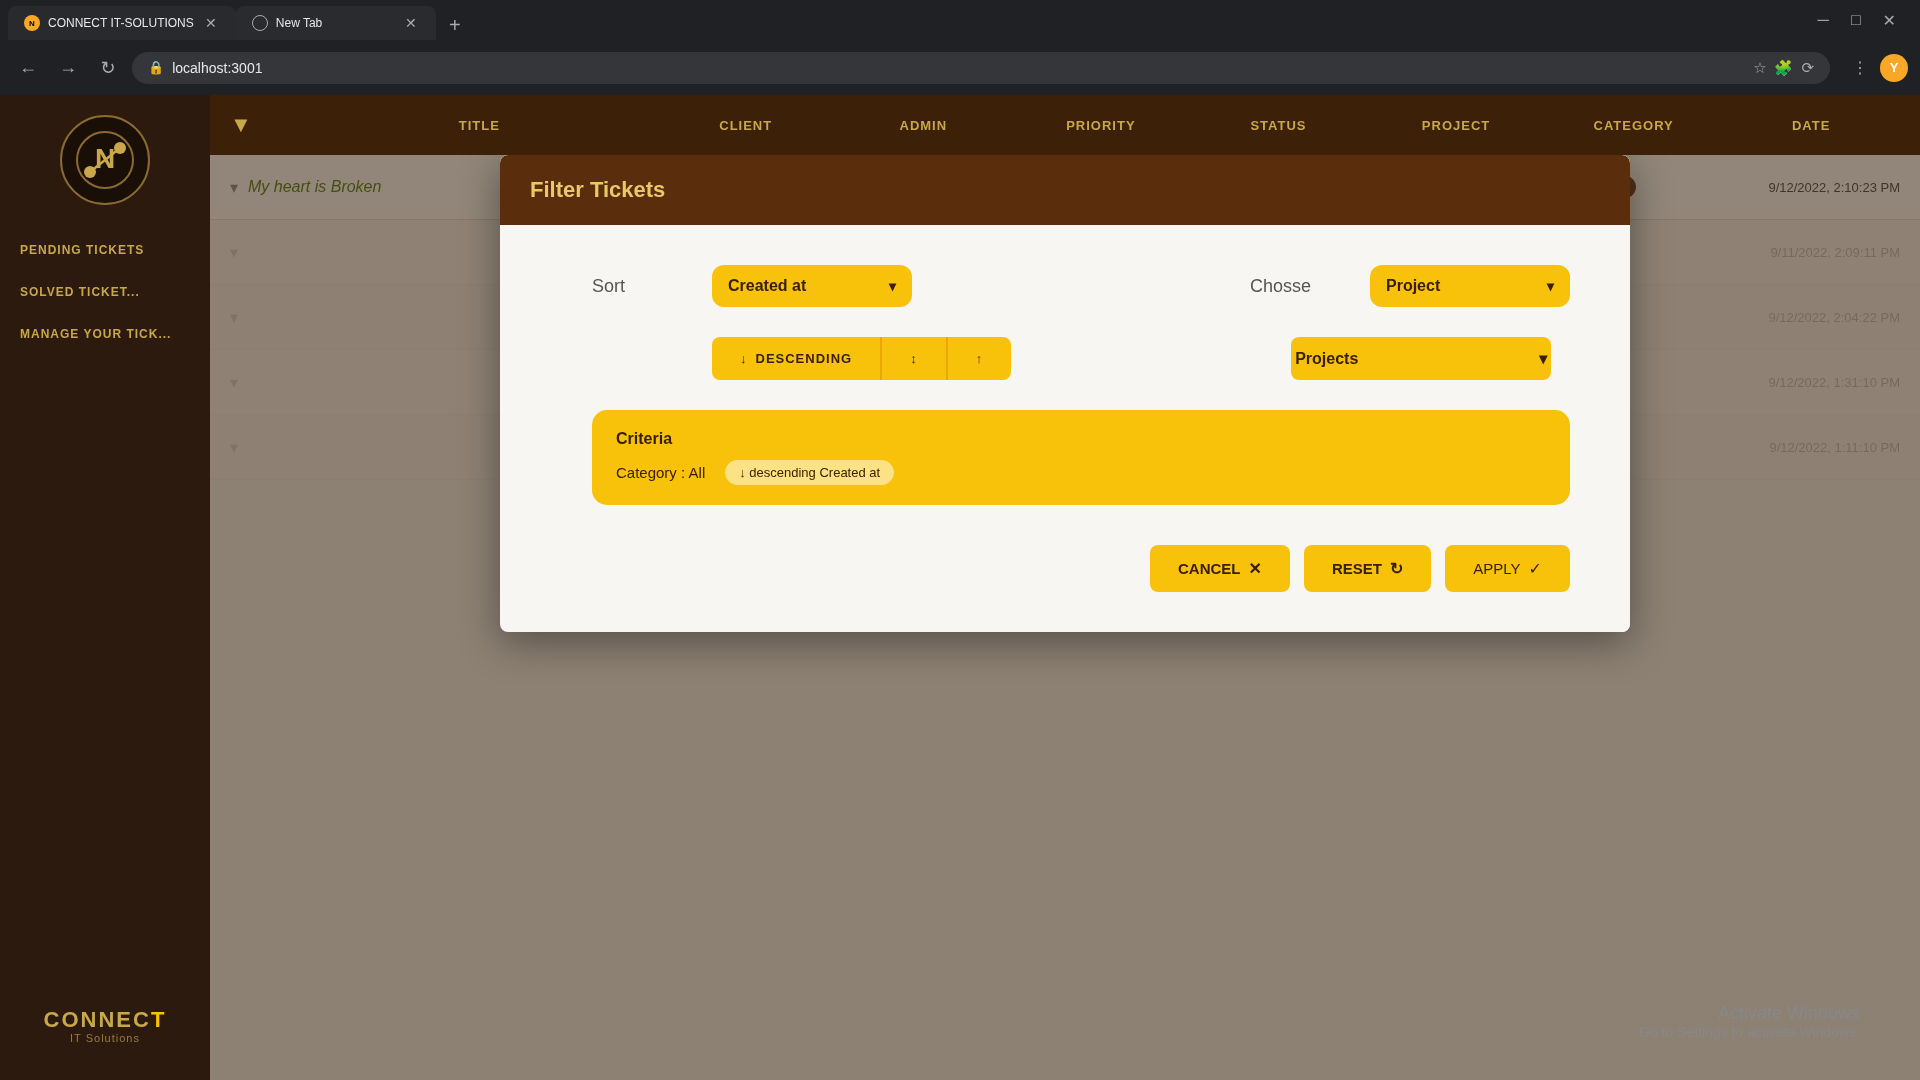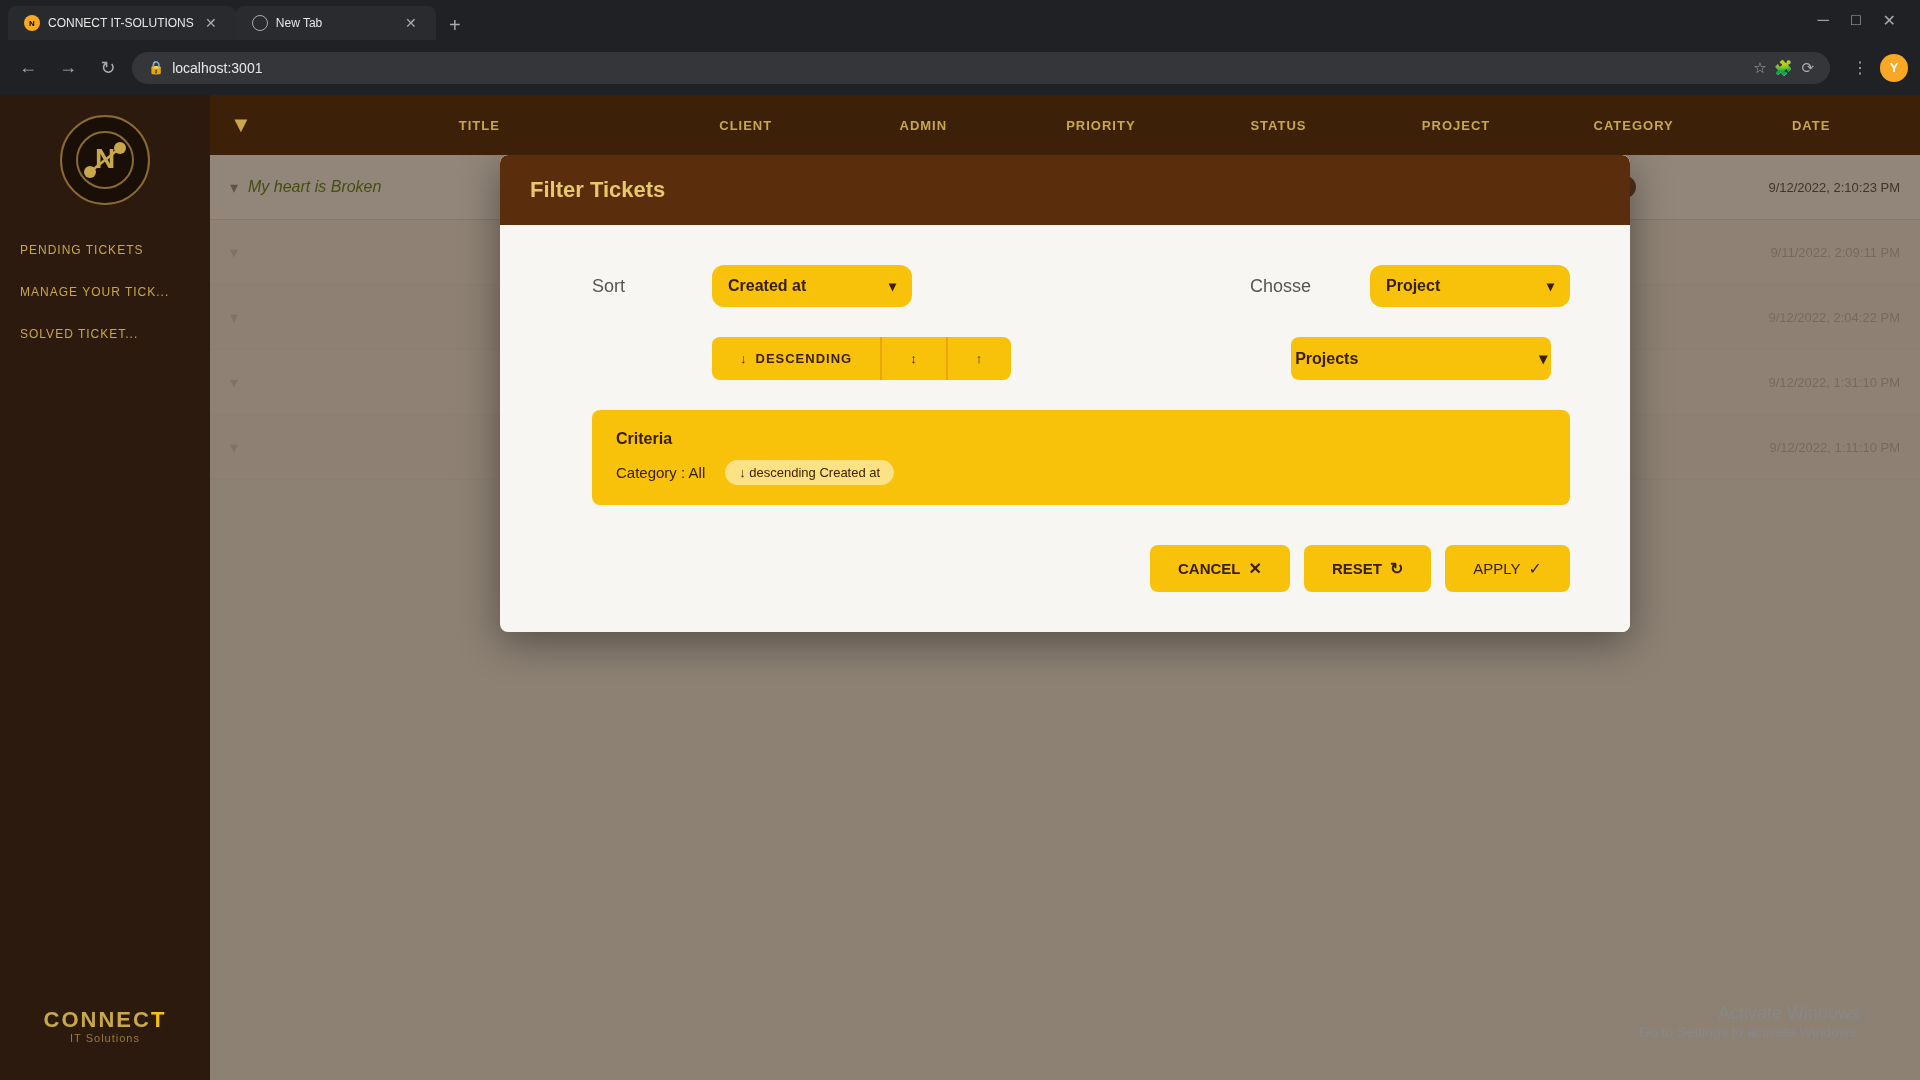--- a/index.html
+++ b/index.html
@@ -26,21 +26,21 @@
     .bookmark-icon { width: 14px; height: 14px; border-radius: 2px; flex-shrink: 0; }
 
     
     .app-container { display: flex; width: 100%; height: calc(1080px - 95px); }
 
     
     .sidebar { width: 210px; background: #2c1a0e; display: flex; flex-direction: column; align-items: center; padding: 20px 0; flex-shrink: 0; }
     .logo-circle { width: 90px; height: 90px; border-radius: 50%; background: #1a0f06; border: 2px solid #8a6a30; display: flex; align-items: center; justify-content: center; margin-bottom: 24px; }
     .logo-svg { width: 60px; height: 60px; }
     .sidebar-nav { width: 100%; }
-    .sidebar-item { padding: 14px 20px; color: #c8a84b; font-size: 12px; font-weight: 400; letter-spacing: 1px; cursor: pointer; text-transform: uppercase; }
+    .sidebar-item { padding: 14px 20px; color: #c8a84b; font-size: 12px; font-weight: 700; letter-spacing: 1px; cursor: pointer; text-transform: uppercase; }
     .sidebar-bottom { margin-top: auto; text-align: center; padding: 16px; }
     .sidebar-brand { color: #c8a84b; font-size: 22px; font-weight: bold; letter-spacing: 2px; line-height: 1.1; }
     .sidebar-brand-sub { color: #9a7a3b; font-size: 11px; letter-spacing: 1px; }
 
     
     .main-content { flex: 1; display: flex; flex-direction: column; background: #f0ede8; overflow: hidden; position: relative; }
 
     
     .table-header { background: #3d2008; display: flex; align-items: center; padding: 0 20px; height: 60px; }
     .filter-icon { color: #c8a84b; font-size: 22px; margin-right: 20px; cursor: pointer; }
@@ -81,21 +81,21 @@
 
     .sort-direction-group { display: flex; align-items: center; gap: 0; }
     .sort-btn { background: #f9c20a; border: none; padding: 14px 28px; font-size: 13px; font-weight: 700; color: #3a2000; cursor: pointer; display: flex; align-items: center; gap: 8px; letter-spacing: 1px; }
     .sort-btn:first-child { border-radius: 8px 0 0 8px; border-right: 2px solid #e8a800; }
     .sort-btn.middle { border-radius: 0; border-right: 2px solid #e8a800; }
     .sort-btn:last-child { border-radius: 0 8px 8px 0; }
     .sort-btn.active { background: #f9c20a; }
 
     .projects-select { background: #f9c20a; border: none; border-radius: 8px; padding: 12px 4px; font-size: 16px; color: #3a2000; font-weight: 600; cursor: pointer; display: flex; align-items: center; gap: 8px; min-width: 260px; }
 
-    .criteria-box { background: #f9c20a; border-radius: 8px; padding: 20px 24px; margin-bottom: 30px; }
+    .criteria-box { background: #f9c20a; border-radius: 15px; padding: 20px 24px; margin-bottom: 30px; }
     .criteria-title { font-size: 16px; color: #3a2000; font-weight: bold; margin-bottom: 12px; }
     .criteria-row { display: flex; align-items: center; gap: 20px; flex-wrap: wrap; }
     .criteria-category { font-size: 15px; color: #3a2000; }
     .criteria-tag { background: rgba(255,255,255,0.5); border-radius: 16px; padding: 5px 14px; font-size: 13px; color: #3a2000; display: flex; align-items: center; gap: 6px; }
 
     .modal-actions { display: flex; justify-content: flex-end; gap: 14px; padding: 10px 0 0 0; }
     .btn-cancel { background: #f9c20a; border: none; border-radius: 8px; padding: 14px 28px; font-size: 15px; font-weight: 700; color: #3a2000; cursor: pointer; display: flex; align-items: center; gap: 8px; }
     .btn-reset { background: #f9c20a; border: none; border-radius: 8px; padding: 14px 28px; font-size: 15px; font-weight: 700; color: #3a2000; cursor: pointer; display: flex; align-items: center; gap: 8px; }
     .btn-apply { background: #f9c20a; border: none; border-radius: 8px; padding: 14px 28px; font-size: 15px; font-weight: 400; color: #3a2000; cursor: pointer; display: flex; align-items: center; gap: 8px; }
     .btn-icon { font-size: 16px; }
@@ -202,22 +202,22 @@
       <svg class="logo-svg" viewBox="0 0 60 60">
         <circle cx="30" cy="30" r="28" fill="#1a0f06" stroke="#8a6a30" stroke-width="2"></circle>
         <text x="30" y="38" text-anchor="middle" font-size="28" font-weight="900" fill="#c8a84b" font-family="Arial">N</text>
         <circle cx="15" cy="42" r="6" fill="#c8a84b"></circle>
         <circle cx="45" cy="18" r="6" fill="#c8a84b"></circle>
         <line x1="15" y1="42" x2="45" y2="18" stroke="#c8a84b" stroke-width="2.5"></line>
       </svg>
     </div>
     <div class="sidebar-nav">
       <div class="sidebar-item">PENDING TICKETS</div>
+      <div class="sidebar-item">SOLVED TICKET...</div>
       <div class="sidebar-item">MANAGE YOUR TICK...</div>
-      <div class="sidebar-item">SOLVED TICKET...</div>
     </div>
     <div class="sidebar-bottom">
       <div class="sidebar-brand">CONNEC<span style="color:#f9c20a;">T</span></div>
       <div class="sidebar-brand-sub">IT Solutions</div>
     </div>
   </div>
 
   <div class="main-content">
 
     <div class="table-header">

